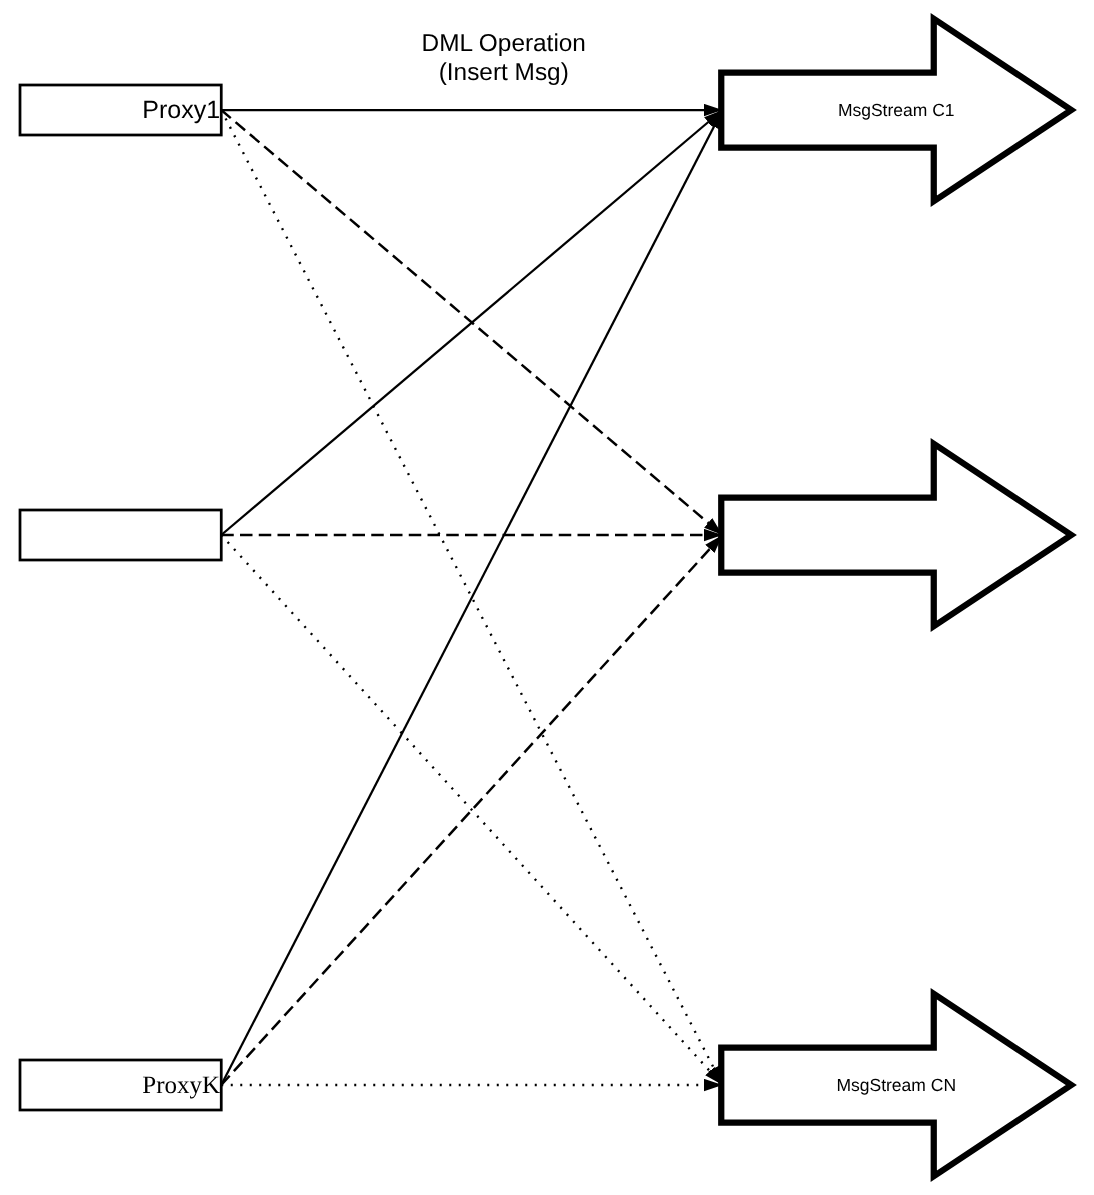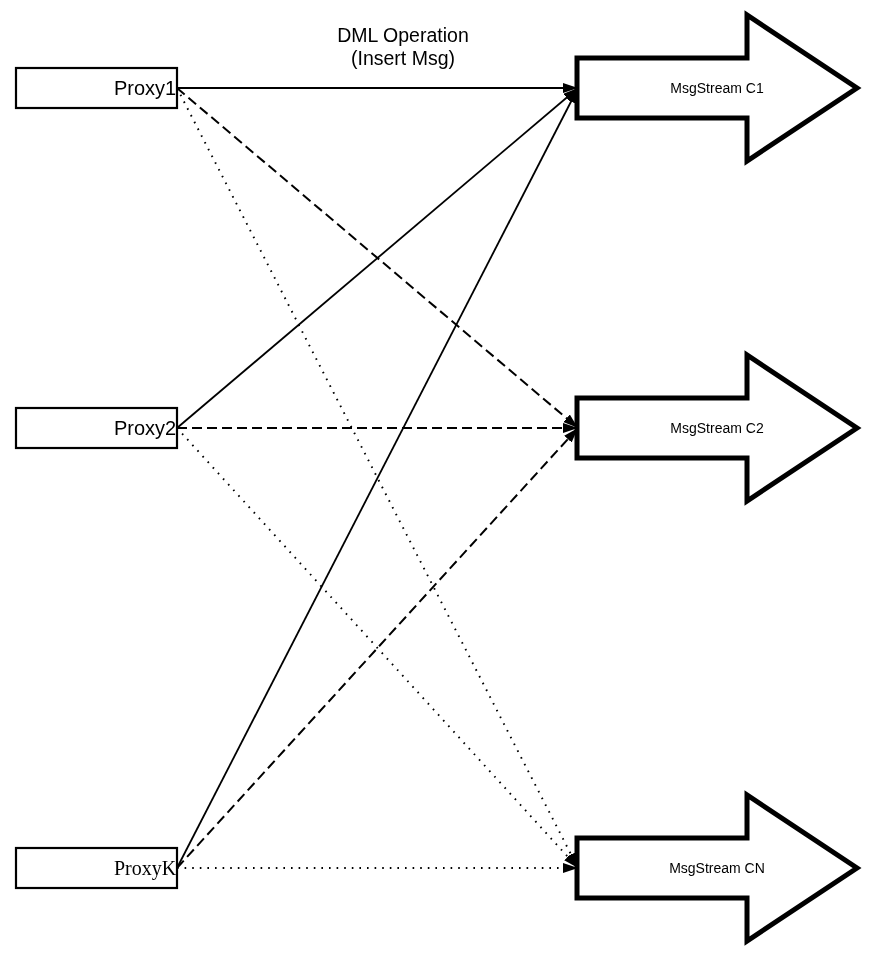--- a/index.html
+++ b/index.html
@@ -74,20 +74,18 @@
     <rect class="proxy-box" x="16" y="408" width="161" height="40"></rect>
     <rect class="proxy-box" x="16" y="848" width="161" height="40"></rect>
   </svg>
 
   <div class="lbl edge-label">
     <div>DML Operation</div>
     <div>(Insert Msg)</div>
   </div>
 
   <div class="lbl proxy-label" style="top:68px;">Proxy1</div>
-  <div class="lbl proxy-label" style="top:408px;">Proxy2</div>
   <div class="lbl proxy-label" style="top:848px;font-family:Liberation Serif, serif;">ProxyK</div>
 
   <div class="lbl stream-label" style="top:68px;">MsgStream C1</div>
-  <div class="lbl stream-label" style="top:408px;">MsgStream C2</div>
   <div class="lbl stream-label" style="top:848px;">MsgStream CN</div>
 
 </div>
 
 </body></html>

